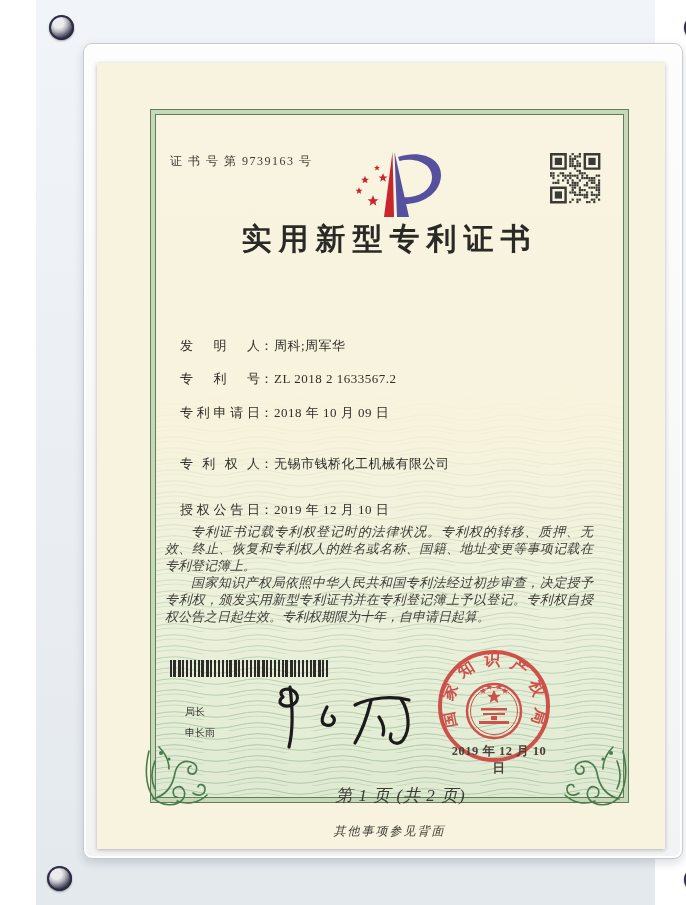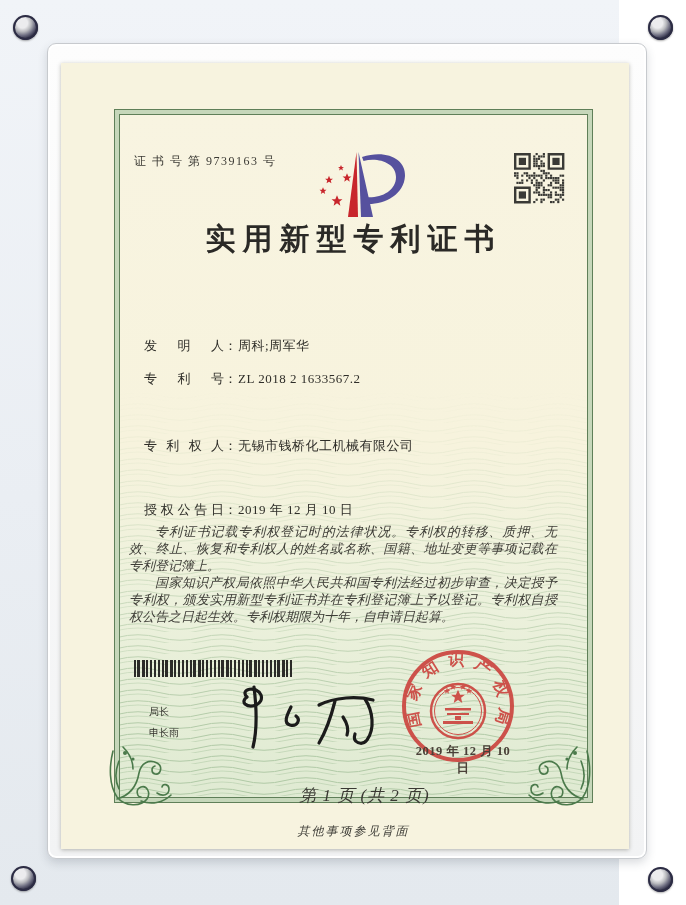--- a/index.html
+++ b/index.html
@@ -1,19 +1,19 @@
 <!DOCTYPE html>
 <html><head>
 <meta charset="utf-8">
 <style>
   html,body{margin:0;padding:0;}
   body{width:686px;height:905px;overflow:hidden;
        font-family:"Liberation Serif","DejaVu Serif",serif;}
   .stage{position:relative;width:619px;height:905px;
-         background:linear-gradient(180deg,#f1f4f8 0%,#eaeef3 55%,#e4e9ee 100%);}
+         background:linear-gradient(180deg,#f1f4f8 0%,#eaeef3 55%,#e4e9ee 100%);margin-left:36px;}
   .screw{position:absolute;width:25px;height:25px;border-radius:50%;
          background:radial-gradient(circle at 38% 32%, #ececee 0 22%, #b9babe 38%, #6a6a7e 55%, #23233a 72%, #44445a 100%);
          box-shadow:0 1px 2px rgba(0,0,0,.35), inset 0 0 0 2px #2c2c44;}
   .frame{position:absolute;left:47px;top:43px;width:598px;height:814px;
          background:linear-gradient(180deg,#fdfdfd,#f2f3f4);
          border:1px solid #c7cace;border-radius:9px;
          box-shadow:0 4px 10px rgba(50,60,80,.18), inset 0 0 0 2px #ffffff;}
   .paper{position:absolute;left:60px;top:62px;width:568px;height:786px;
          background:#f7f3df;box-shadow:0 1px 4px rgba(60,60,50,.35);}
   
@@ -243,21 +243,24 @@
       </svg>
 
       <div class="title">实用新型专利证书</div>
 
       <div class="frow" style="top:274px;">
         <span class="flabel">发明人</span><span class="fcolon">：</span><span class="fvalue">周科;周军华</span>
       </div>
       <div class="frow" style="top:307px;">
         <span class="flabel">专利号</span><span class="fcolon">：</span><span class="fvalue">ZL 2018 2 1633567.2</span>
       </div>
-      <div class="frow" style="top:374px;font-family:Liberation Serif, serif;">
+      <div class="frow" style="top:341px;">
+        <span class="flabel">专利申请日</span><span class="fcolon">：</span><span class="fvalue">2018 年 10 月 09 日</span>
+      </div>
+      <div class="frow" style="top:392px;font-family:Liberation Serif, serif;">
         <span class="flabel">专利权人</span><span class="fcolon">：</span><span class="fvalue">无锡市钱桥化工机械有限公司</span>
       </div>
       <div class="frow" style="top:438px;">
         <span class="flabel">授权公告日</span><span class="fcolon">：</span><span class="fvalue">2019 年 12 月 10 日</span>
       </div>
 
       <div class="body-text">
         <p>专利证书记载专利权登记时的法律状况。专利权的转移、质押、无效、终止、恢复和专利权人的姓名或名称、国籍、地址变更等事项记载在专利登记簿上。</p>
         <p>国家知识产权局依照中华人民共和国专利法经过初步审查，决定授予专利权，颁发实用新型专利证书并在专利登记簿上予以登记。专利权自授权公告之日起生效。专利权期限为十年，自申请日起算。</p>
       </div>

